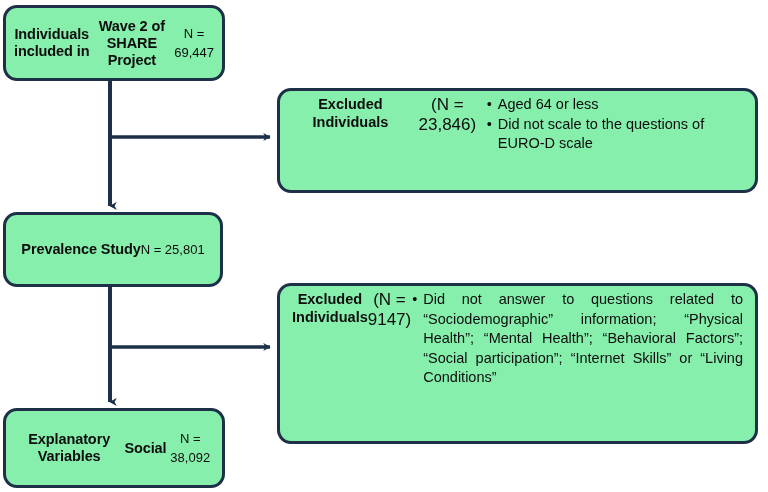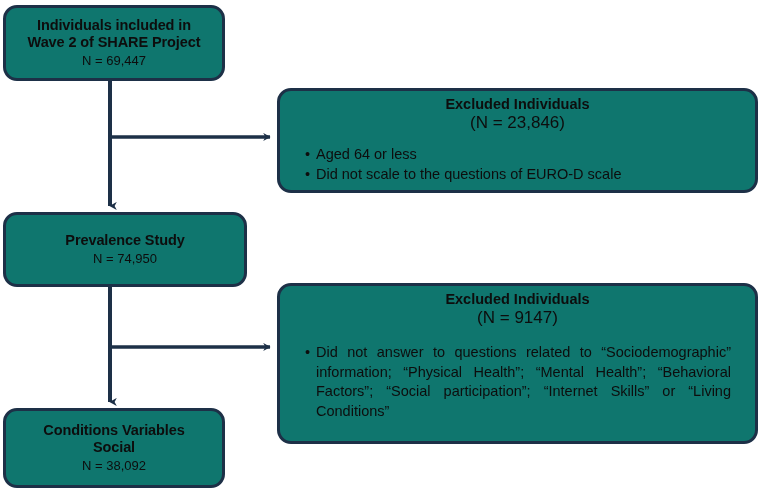--- a/index.html
+++ b/index.html
@@ -26,25 +26,25 @@
     position: absolute;
     left: 0;
     top: 0;
     width: 768px;
     height: 492px;
     pointer-events: none;
   }
   .node {
     position: absolute;
     box-sizing: border-box;
-    background: #0f766e;
+    background: #86efac;
     border: 3px solid #1d3047;
     border-radius: 14px;
     display: flex;
-    flex-direction: column;
+    flex-direction: row;
     justify-content: center;
   }
   .node.stage {
     align-items: center;
     text-align: center;
     padding: 4px 8px;
   }
   .node.excluded {
     justify-content: flex-start;
     padding: 4px 12px 8px 12px;
@@ -65,21 +65,21 @@
     font-weight: bold;
     font-size: 14.5px;
     line-height: 18px;
   }
   .excl-count {
     text-align: center;
     font-size: 17px;
     line-height: 20px;
   }
   .bullets {
-    margin: 12px;
+    margin: 0;
     padding: 0;
     list-style: none;
   }
   .bullets li {
     font-size: 14.5px;
     line-height: 19.5px;
     position: relative;
     padding-left: 12px;
     text-align: justify;
   }
@@ -118,27 +118,27 @@
 
     <path d="M110,347 L270,347" stroke="#1d3047" stroke-width="3.4" fill="none" marker-end="url(#arrow-right)"></path>
   </svg>
 
   <div class="node stage" style="left:3px; top:5px; width:222px; height:76px;">
     <div class="stage-title">Individuals included in</div>
     <div class="stage-title">Wave 2 of SHARE Project</div>
     <div class="stage-count">N = 69,447</div>
   </div>
 
-  <div class="node stage" style="left:3px; top:212px; width:244px; height:75px;">
+  <div class="node stage" style="left:3px; top:212px; width:220px; height:75px;">
     <div class="stage-title">Prevalence Study</div>
-    <div class="stage-count">N = 74,950</div>
+    <div class="stage-count">N = 25,801</div>
   </div>
 
   <div class="node stage" style="left:3px; top:408px; width:222px; height:80px;">
-    <div class="stage-title">Conditions Variables</div>
+    <div class="stage-title">Explanatory Variables</div>
     <div class="stage-title">Social</div>
     <div class="stage-count">N = 38,092</div>
   </div>
 
   <div class="node excluded" style="left:277px; top:88px; width:481px; height:105px;">
     <div class="excl-head">Excluded Individuals</div>
     <div class="excl-count">(N = 23,846)</div>
     <div class="gap-1"></div>
     <ul class="bullets tight">
       <li>Aged 64 or less</li>

